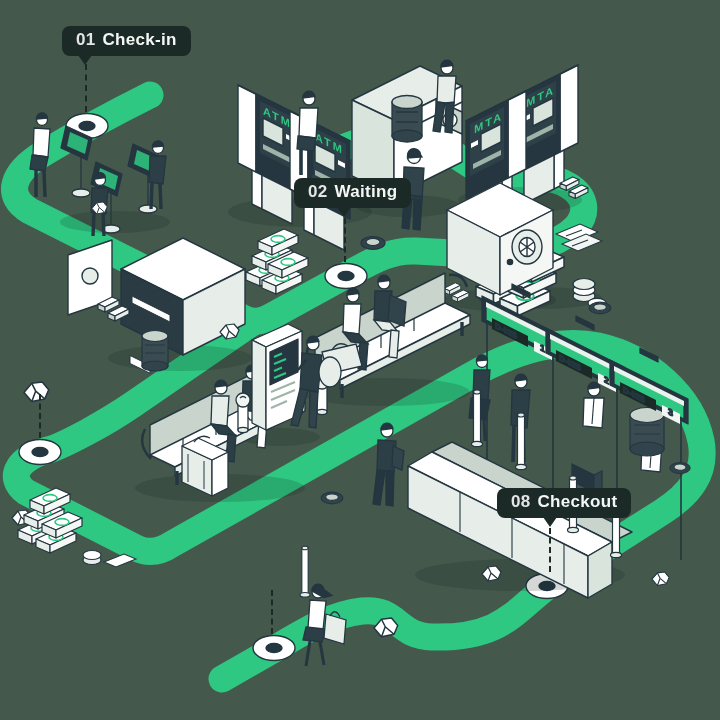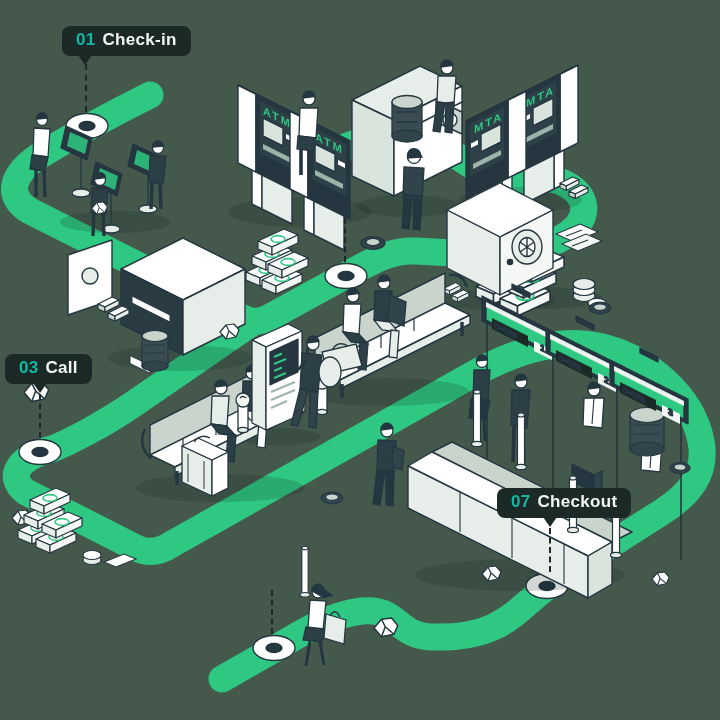--- a/index.html
+++ b/index.html
@@ -2,21 +2,21 @@
 <html><head>
 <meta charset="utf-8">
 <style>
   html,body{margin:0;padding:0;}
   #stage{position:relative;width:720px;height:720px;background:#45584C;overflow:hidden;
          font-family:"Liberation Sans", sans-serif;}
   #scene{position:absolute;left:0;top:0;}
   .bubble{position:absolute;background:#1B2A26;color:#F4F7F4;font-weight:700;font-size:17px;
           line-height:20px;padding:4px 14px 6px;border-radius:8px;white-space:nowrap;z-index:5;
           letter-spacing:.3px;}
-  .bubble .num{color:#14b8a6;margin-right:7px;}
+  .bubble .num{color:#e5e5e5;margin-right:7px;}
   .bubble .tip{position:absolute;bottom:-9px;width:0;height:0;
                border:7px solid transparent;border-top:10px solid #1B2A26;border-bottom:none;}
   .connector{position:absolute;width:0;border-left:2px dashed #1B2A26;z-index:4;}
   text{font-family:"Liberation Sans", sans-serif;}
 </style>
 </head>
 <body>
 
 <div id="stage">
 
@@ -476,29 +476,29 @@
     <polygon points="104,562 124,554 136,559 116,567" fill="#FFFFFF"></polygon>
   </g>
 </svg>
 
 <div class="bubble" style="left:62px;top:26px">
   <span class="num">01</span><span>Check-in</span>
   <span class="tip" style="left:16px"></span>
 </div>
 <div class="connector" style="left:85px;top:64px;height:48px"></div>
 
+<div class="bubble" style="left:294px;top:178px">
+  <span class="num">02</span><span>Waiting</span>
+  <span class="tip" style="left:43px"></span>
+</div>
 <div class="connector" style="left:344px;top:218px;height:44px"></div>
 
-<div class="bubble" style="left:5px;top:354px">
-  <span class="num">03</span><span>Call</span>
-  <span class="tip" style="left:28px"></span>
-</div>
 <div class="connector" style="left:39px;top:394px;height:44px"></div>
 
 <div class="bubble" style="left:497px;top:488px">
-  <span class="num">07</span><span>Checkout</span>
+  <span class="num">08</span><span>Checkout</span>
   <span class="tip" style="left:46px"></span>
 </div>
 <div class="connector" style="left:549px;top:528px;height:44px"></div>
 
 <div class="connector" style="left:271px;top:590px;height:44px"></div>
 
 </div>
 
 </body></html>

